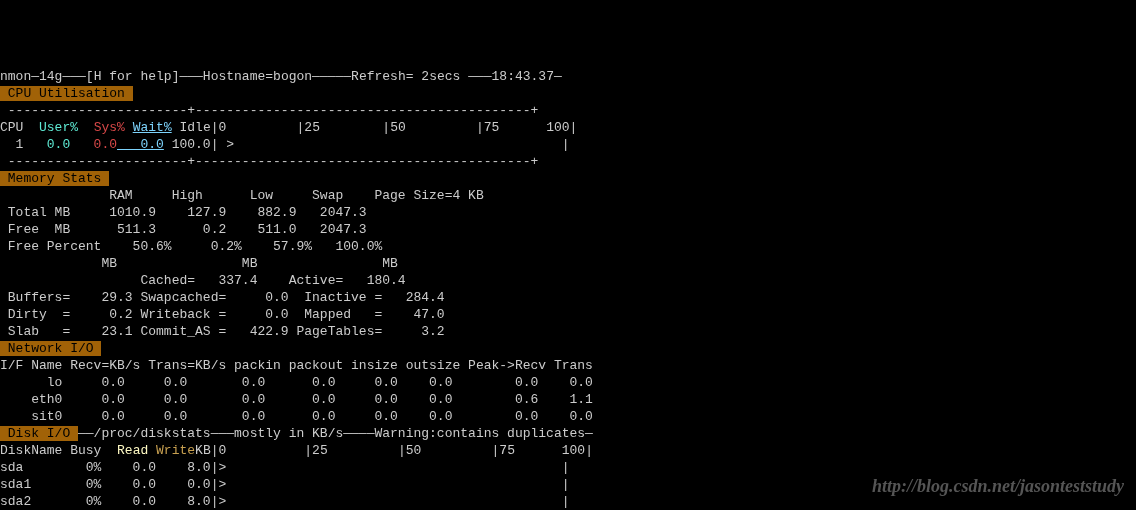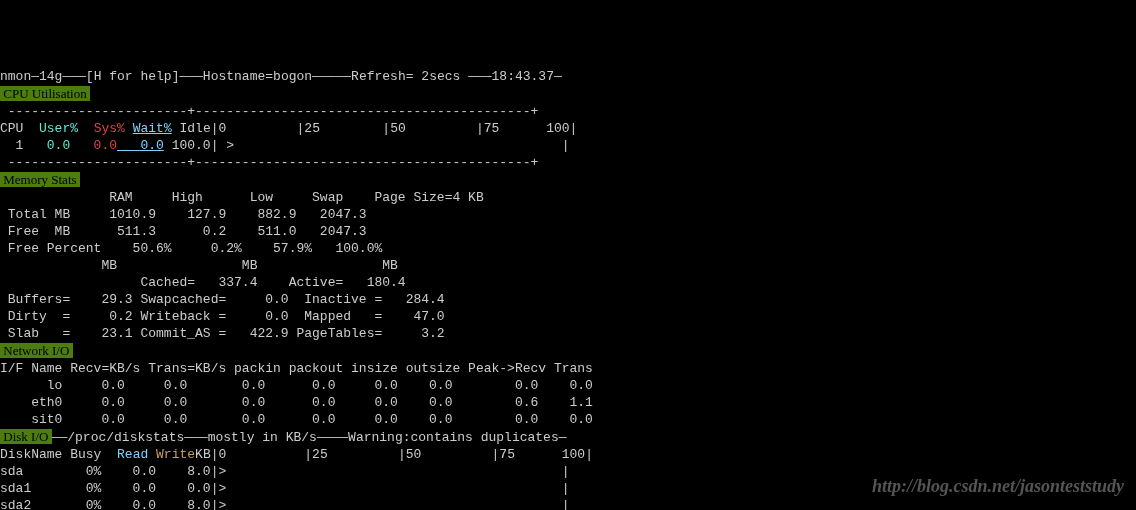--- a/index.html
+++ b/index.html
@@ -11,23 +11,23 @@
       line-height: 17px;
       white-space: pre;
       width: 1136px;
       height: 510px;
       overflow: hidden;
       position: relative;
     }
     .green { color: #5eead4; }
     .red { color: #d84848; }
     .blue { color: #7dd3fc; text-decoration: underline; }
-    .cyan { color: #7dd3fc; }
+    .cyan { color: #fef9c3; }
     .yellow { color: #c8a050; text-align: right; }
-    .head { background: #4d7c0f; color: #000; font-family: Liberation Serif, serif; }
+    .head { background: #a16207; color: #000; }
     .watermark {
       position: absolute;
       bottom: 15px; right: 12px;
       color: #555;
       font-size: 18px;
       font-style: italic;
       font-family: serif;
       font-weight: bold;
     }
   </style>

